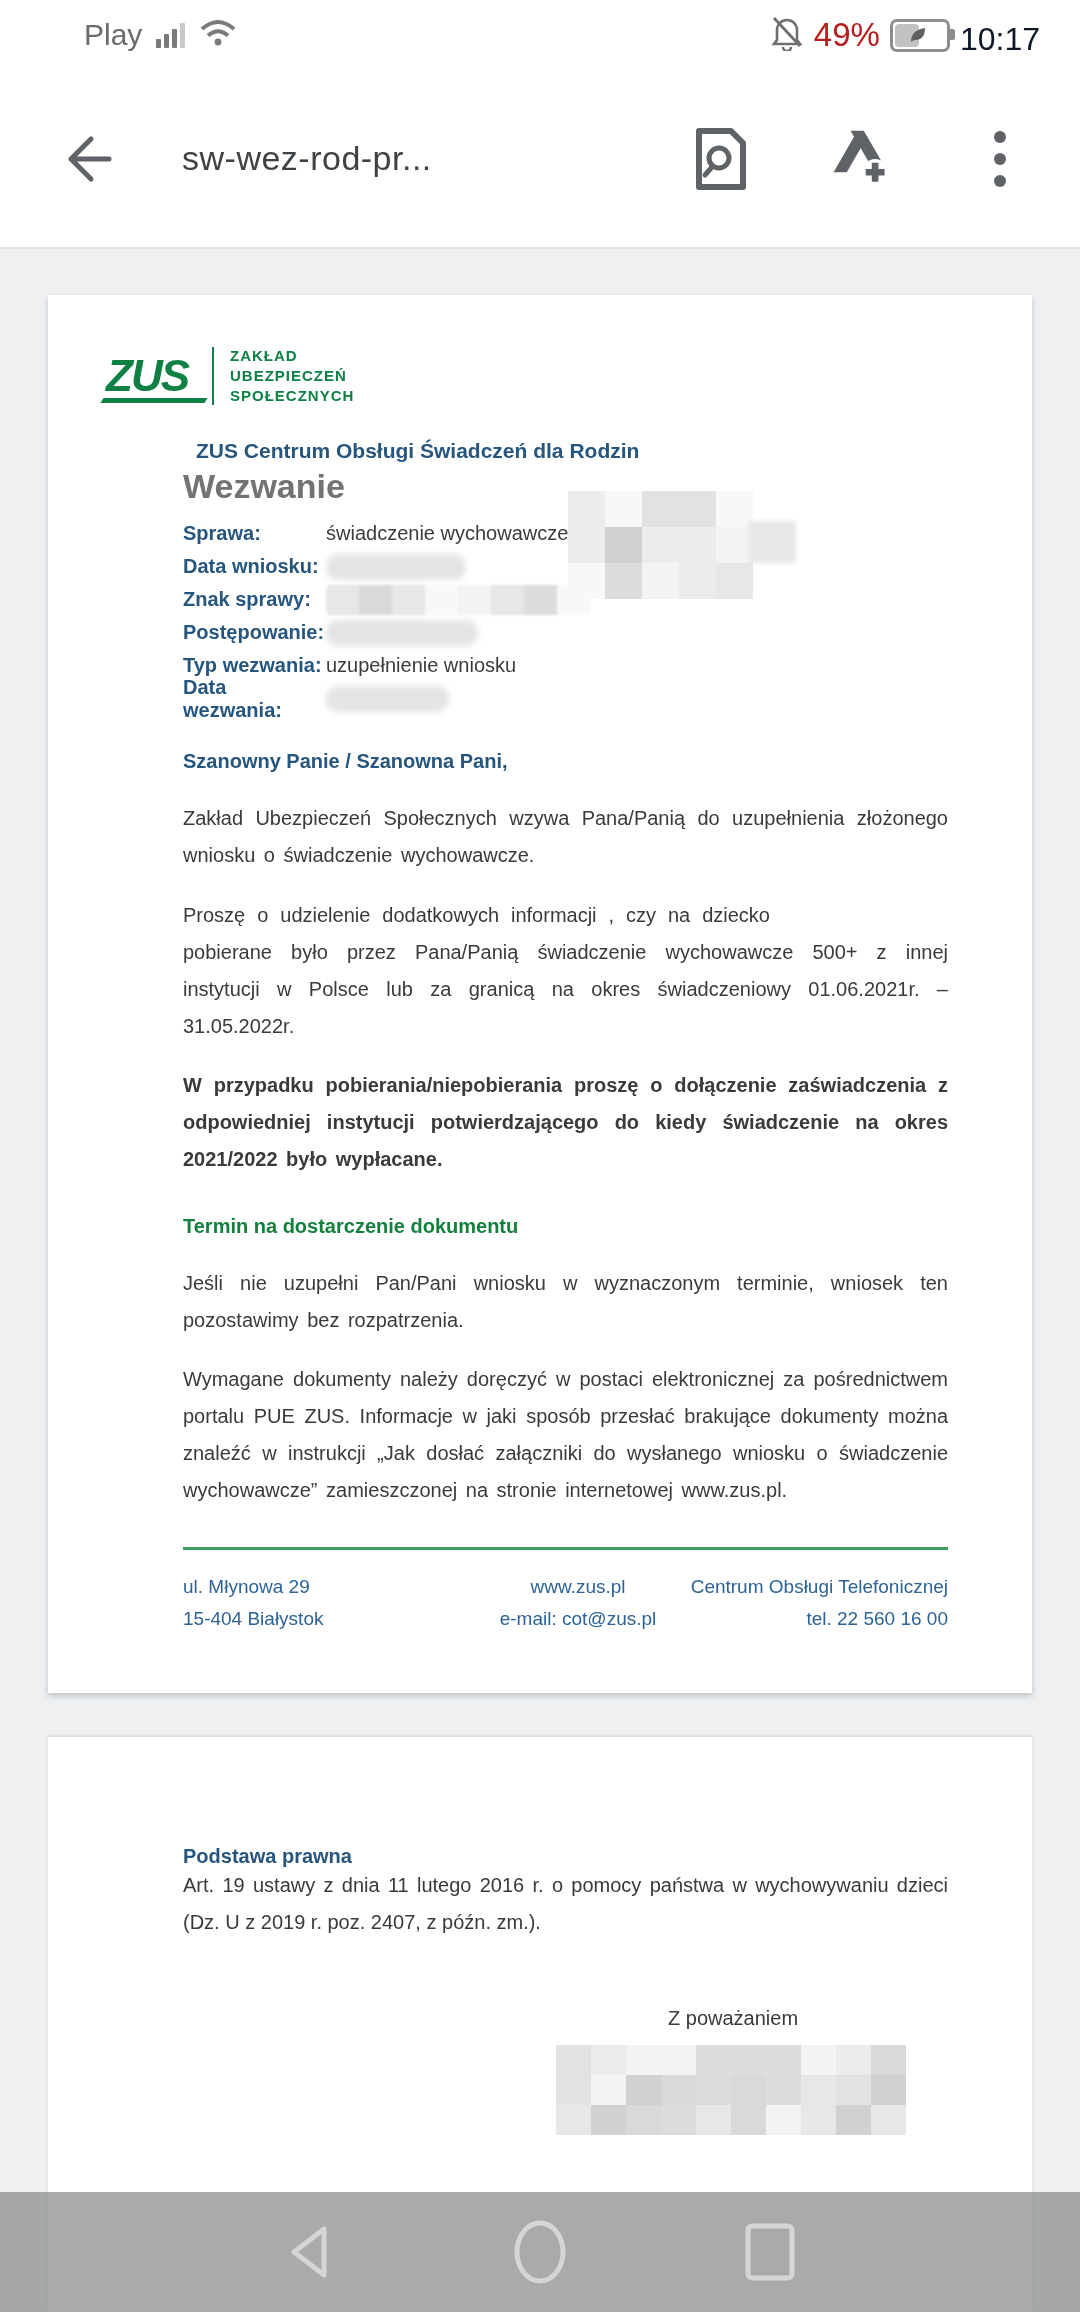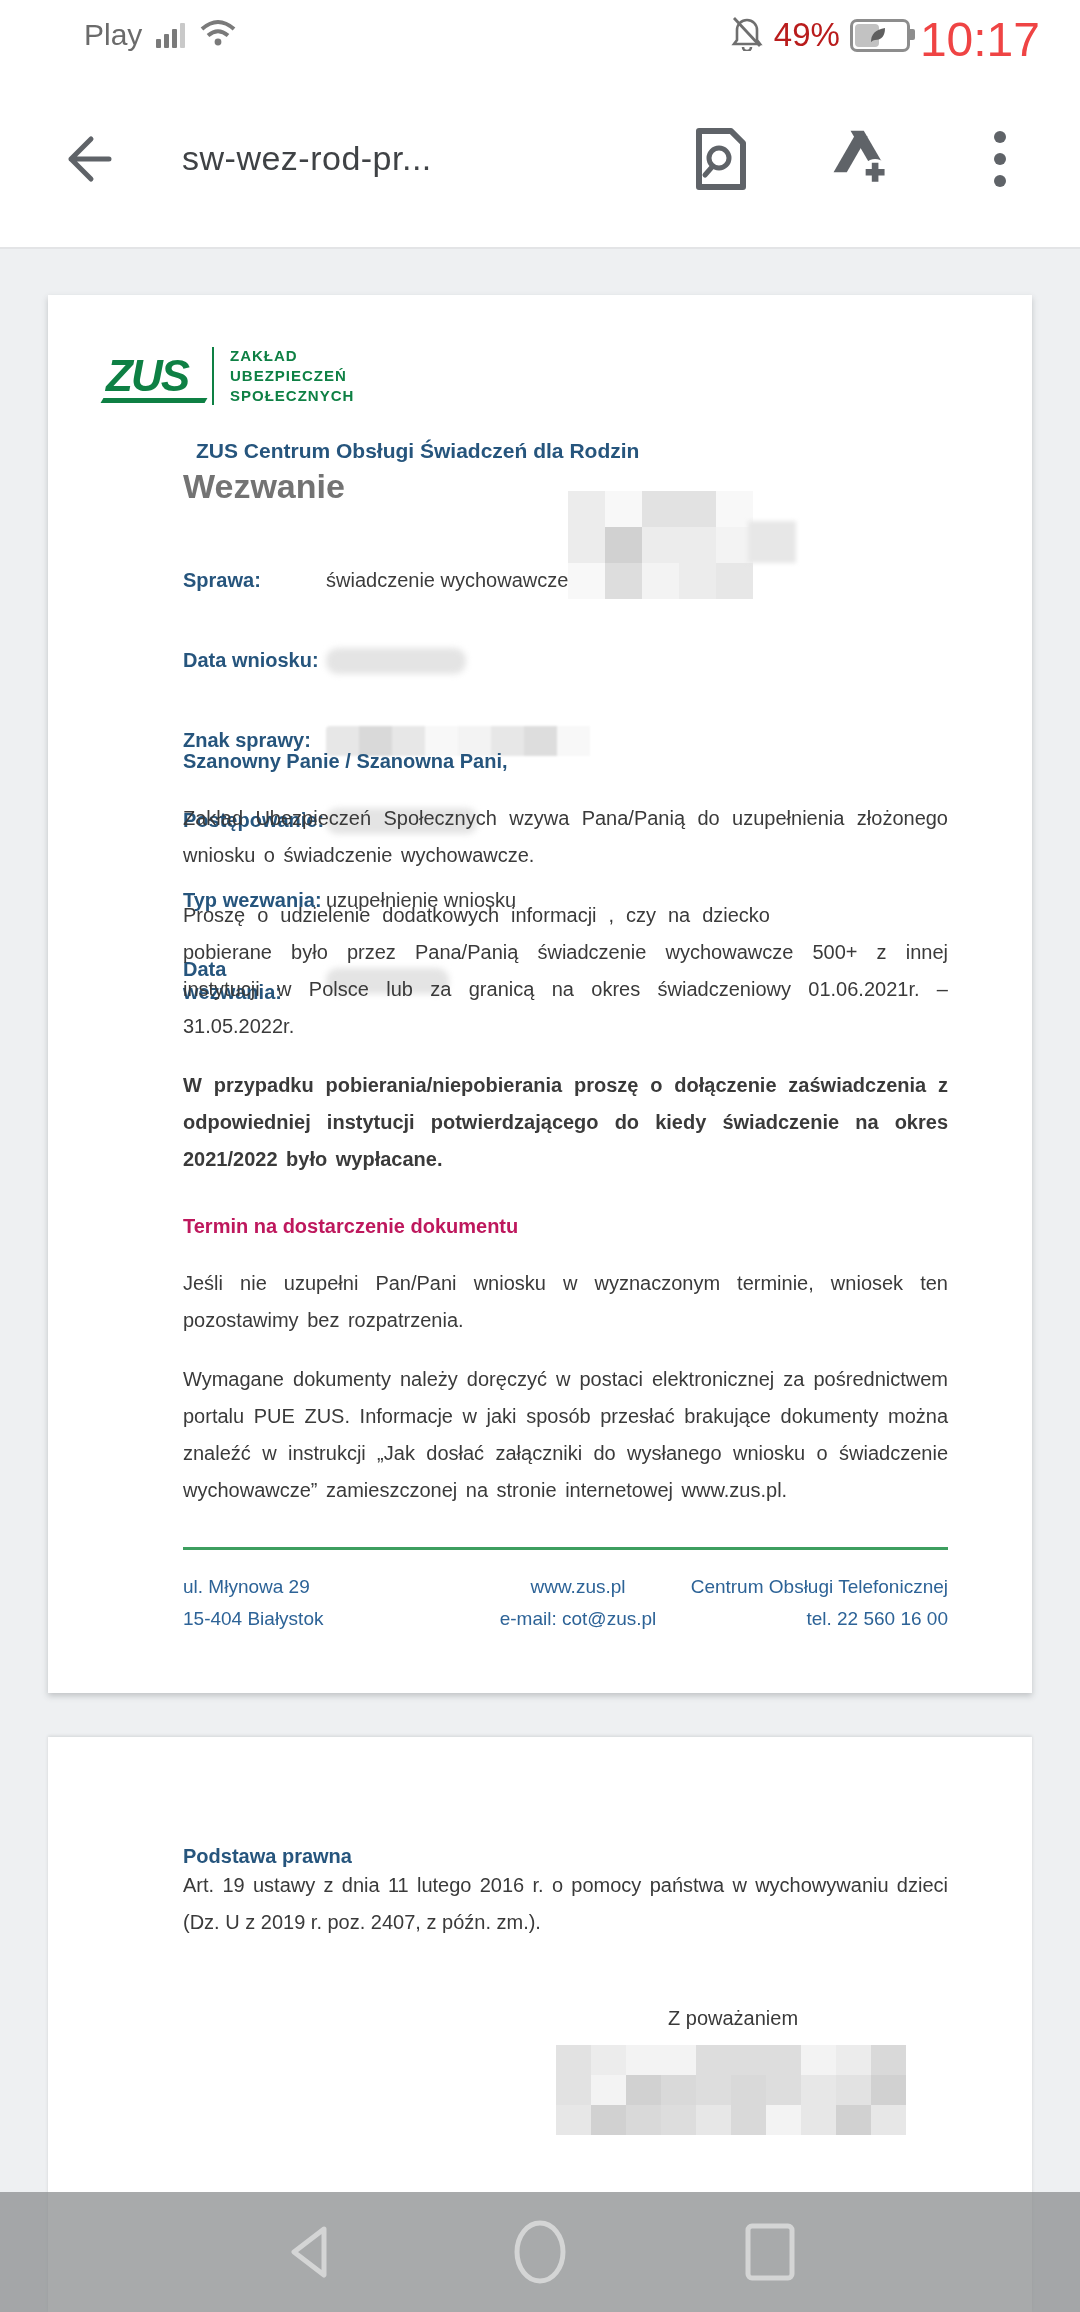--- a/index.html
+++ b/index.html
@@ -12,21 +12,21 @@
   .sb-carrier{font-size:30px;color:#6b6b6b;}
   .sigbars{display:flex;align-items:flex-end;gap:3px;height:26px;}
   .sigbars i{display:block;width:5px;background:#7a7a7a;border-radius:1px;}
   .sigbars i.dim{background:#c9c9c9;}
   .sb-right{display:flex;align-items:center;gap:10px;margin-left:auto;margin-right:40px;}
   .sb-pct{font-size:33px;color:#b91c1c;}
   .battery{position:relative;width:54px;height:27px;border:3px solid #8d8d8d;border-radius:7px;background:#fff;}
   .battery .fill{position:absolute;left:2px;top:2px;bottom:2px;width:45%;background:#c2c2c2;border-radius:4px;}
   .battery .nub{position:absolute;right:-8px;top:7px;width:5px;height:11px;background:#8d8d8d;border-radius:0 2px 2px 0;}
   .battery svg{position:absolute;left:14px;top:2px;}
-  .sb-time{font-size:48px;color:#ef4444;margin-top:8px;}
+  .sb-time{font-size:32px;color:#0f172a;margin-top:8px;}
   
   .appbar{position:absolute;top:70px;left:0;width:1080px;height:177px;background:#fff;
           border-bottom:2px solid #e3e4e6;display:flex;align-items:center;}
   .ab-back{margin-left:52px;width:66px;height:66px;display:flex;align-items:center;justify-content:center;}
   .ab-title{margin-left:64px;font-size:34px;color:#3f4245;letter-spacing:.5px;
             white-space:nowrap;overflow:hidden;max-width:470px;}
   .ab-icons{display:flex;align-items:center;gap:72px;margin-left:auto;margin-right:46px;}
   .ab-btn{width:68px;height:68px;display:flex;align-items:center;justify-content:center;}
   
   .pagewrap{position:absolute;top:249px;left:0;width:1080px;height:2063px;background:#eef0f2;}
@@ -40,36 +40,36 @@
             font-size:44px;letter-spacing:-2px;padding-right:14px;}
   .zus-mark:after{content:"";position:absolute;left:-4px;bottom:-2px;width:104px;height:5px;
                   background:#0e8044;transform:skewX(-30deg);}
   .logo-div{width:2px;height:58px;background:#0e8044;margin:0 16px 0 10px;}
   .org-lines{display:flex;flex-direction:column;gap:2px;}
   .org-lines span{font-size:15px;letter-spacing:1px;color:#0e8044;font-weight:600;line-height:18px;}
   
   .center-name{position:absolute;left:148px;top:144px;font-size:21px;font-weight:600;color:#26557d;}
   .doc-title{position:absolute;left:135px;top:172px;font-size:34px;font-weight:bold;color:#737373;}
   .fields{position:absolute;left:135px;top:222px;}
-  .frow{display:flex;height:33px;align-items:center;margin-top:47px;}
+  .frow{display:flex;height:33px;align-items:center;}
   .flabel{width:143px;font-size:20px;font-weight:bold;color:#26557d;}
   .fvalue{font-size:20px;color:#3c3c3c;}
   .soft-redact{height:26px;border-radius:12px;background:#e4e4e4;filter:blur(3px);}
   .rw140{width:140px;} .rw270{width:268px;filter:blur(1px);border-radius:4px;} .rw150{width:152px;} .rw125{width:123px;}
   .mosaic{display:grid;overflow:hidden;}
   .mosaic i{display:block;}
   .addr-redact{position:absolute;left:520px;top:196px;width:185px;height:108px;}
   .addr-tab{position:absolute;left:700px;top:226px;width:48px;height:42px;background:#e7e7e7;filter:blur(2px);}
   
   .bodycol{position:absolute;left:135px;top:448px;width:765px;font-size:20px;line-height:37px;
            color:#3a3a3a;text-align:justify;}
   .salut{font-weight:bold;color:#26557d;margin:0 0 20px 0;}
   .para{margin:0 0 22px 0;word-spacing:3px;}
   .para.bold{font-weight:bold;}
-  .sect-head{font-weight:bold;color:#be185d;margin:30px 0 20px 0;}
+  .sect-head{font-weight:bold;color:#15803d;margin:30px 0 20px 0;}
   .inline-redact{display:inline-block;vertical-align:-6px;width:158px;height:32px;margin:0 10px;}
   
   .p1-footer{position:absolute;left:0;top:1252px;width:984px;}
   .green-rule{position:absolute;left:135px;top:0;width:765px;height:3px;background:#3d9e5f;}
   .fcol{position:absolute;top:24px;font-size:19px;line-height:32px;color:#2d6397;}
   .fcol.left{left:135px;text-align:left;}
   .fcol.center{left:330px;width:400px;text-align:center;}
   .fcol.right{right:84px;text-align:right;}
   
   .p2-head{position:absolute;left:135px;top:108px;font-size:20px;font-weight:bold;color:#26557d;}

